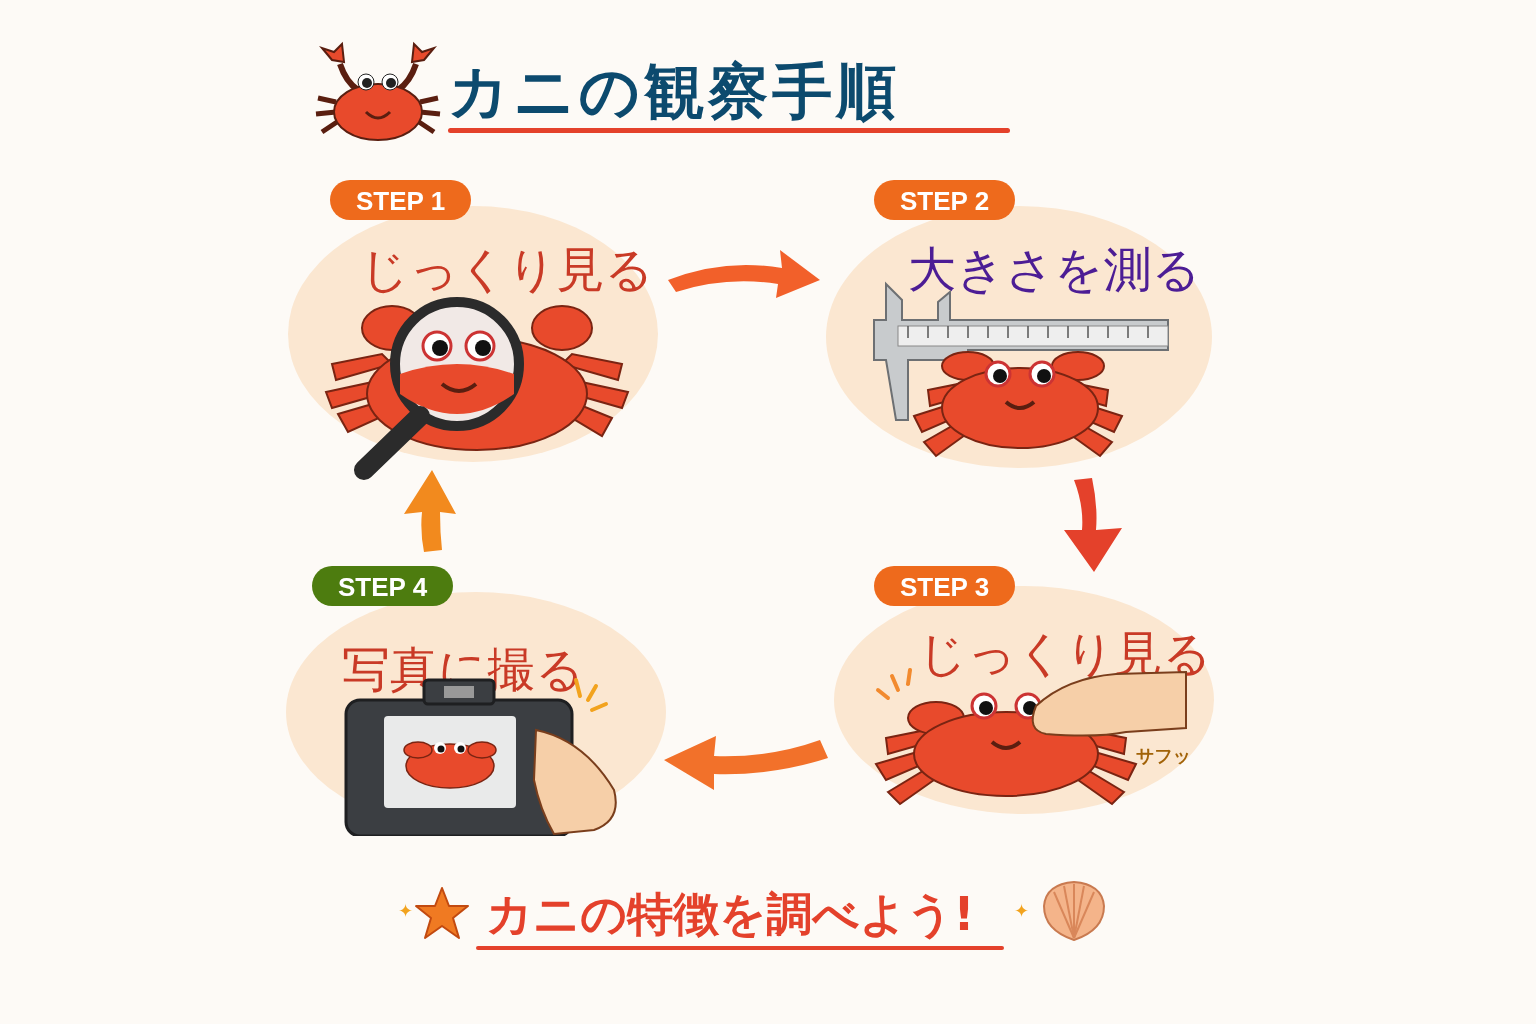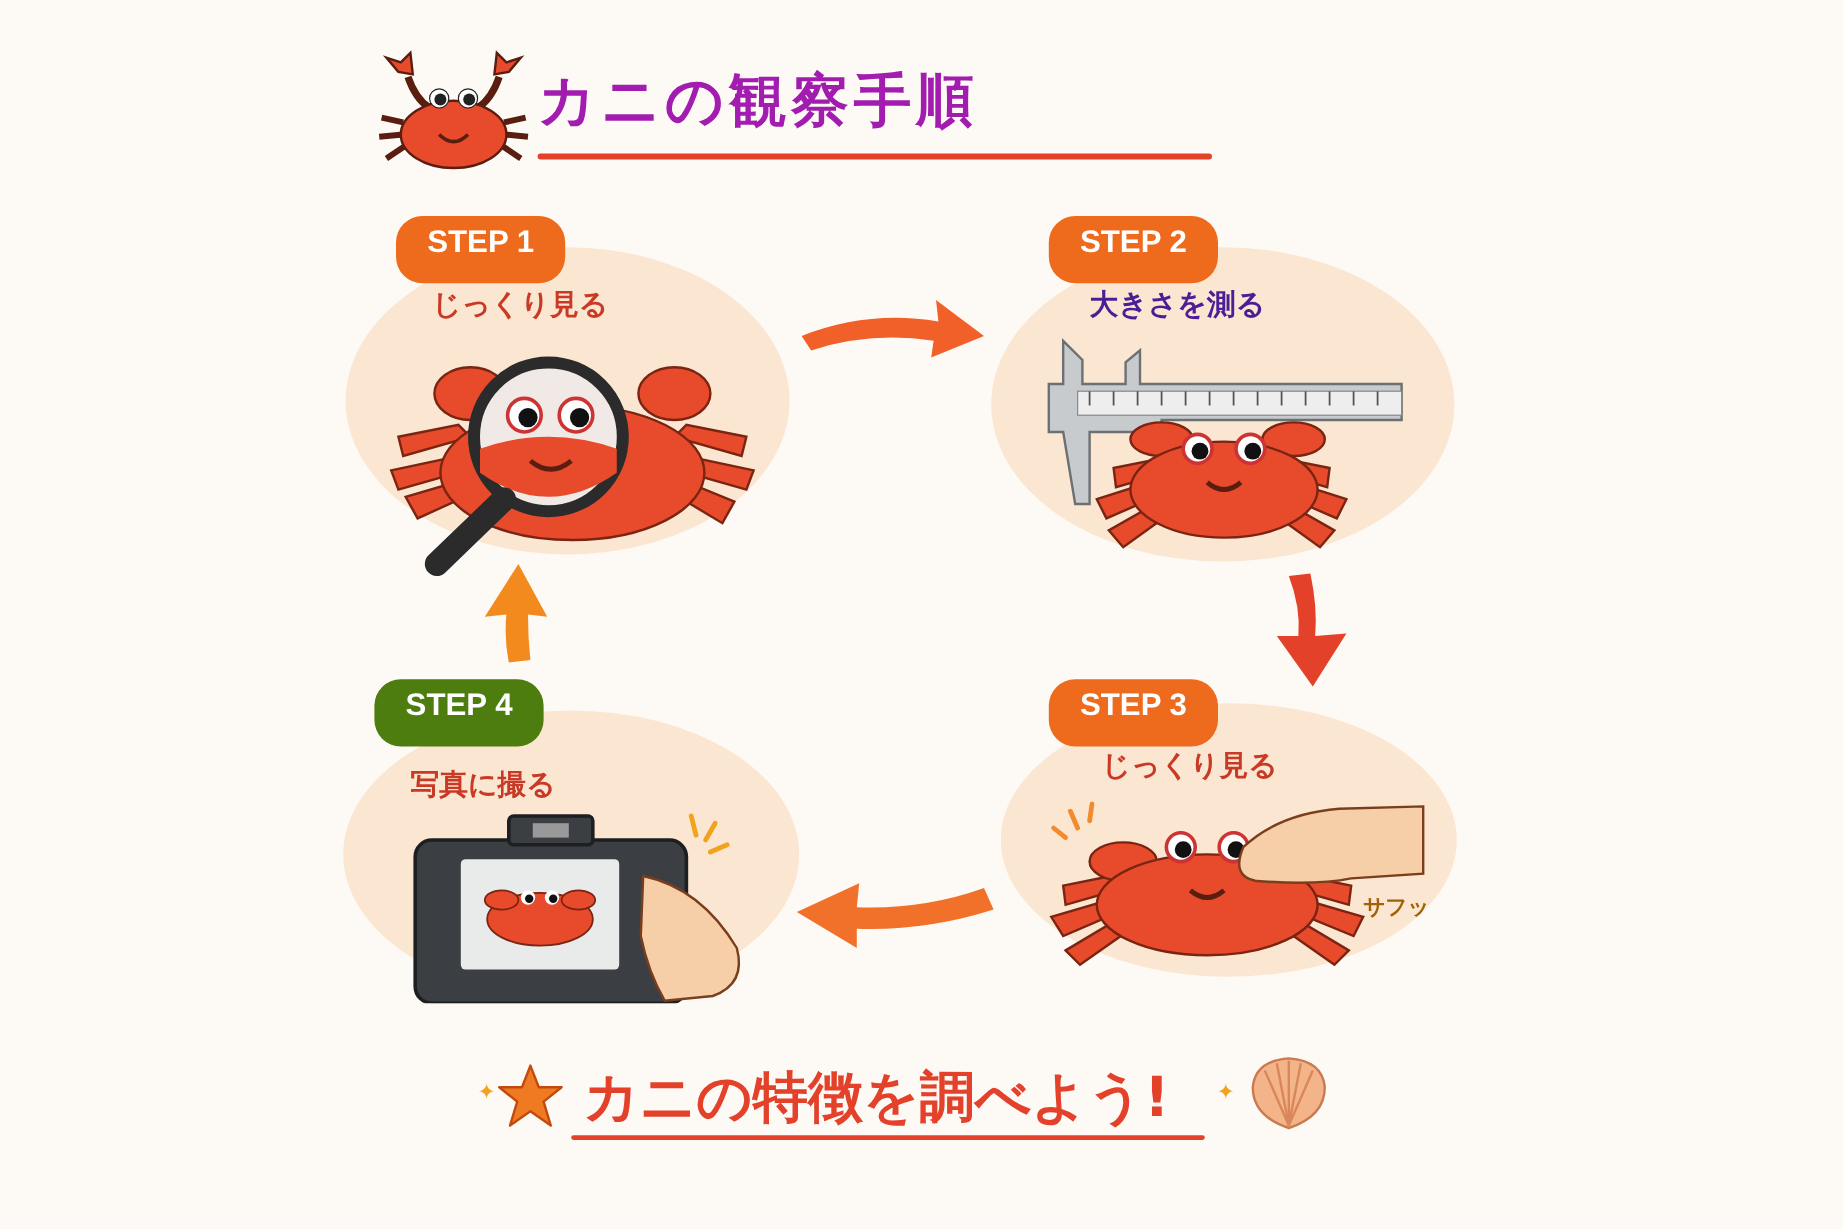--- a/index.html
+++ b/index.html
@@ -1,24 +1,24 @@
 <!DOCTYPE html>
 <html><head>
 <meta charset="utf-8">
 <style>
   html,body{margin:0;padding:0;}
   body{width:1536px;height:1024px;background:#fdfaf6;position:relative;overflow:hidden;font-family:"DejaVu Sans","Liberation Sans",sans-serif;}
   .abs{position:absolute;}
-  .title{left:448px;top:52px;font-size:48px;font-weight:bold;color:#a21caf;letter-spacing:4px;white-space:nowrap;}
+  .title{left:448px;top:52px;font-size:60px;font-weight:bold;color:#0c4a6e;letter-spacing:4px;white-space:nowrap;}
   .title-underline{left:448px;top:128px;width:562px;height:5px;background:#e4412b;border-radius:3px;}
   .blob{background:#fbe7d1;border-radius:50%;}
-  .badge{height:56px;border-radius:22px;color:#fff;font-weight:bold;font-size:26px;line-height:42px;padding:0 26px;white-space:nowrap;font-family:"Liberation Sans","DejaVu Sans",sans-serif;}
+  .badge{height:40px;border-radius:22px;color:#fff;font-weight:bold;font-size:26px;line-height:42px;padding:0 26px;white-space:nowrap;font-family:"Liberation Sans","DejaVu Sans",sans-serif;}
   .badge-orange{background:#ee6a1c;}
   .badge-red{background:#4d7c0f;}
-  .step-label{font-size:24px;font-weight:bold;color:#c93a26;white-space:nowrap;}
+  .step-label{font-size:48px;font-weight:normal;color:#c93a26;white-space:nowrap;}
   .footer{left:486px;top:884px;font-size:46px;font-weight:bold;color:#e4412b;white-space:nowrap;}
   .footer-underline{left:476px;top:946px;width:528px;height:4px;background:#e4412b;border-radius:2px;}
   .sfx{font-size:18px;font-weight:bold;color:#a16207;}
 </style>
 </head>
 <body>
 
 <div class="abs" style="left:312px;top:40px;width:132px;height:106px;">
   <svg width="132" height="106" viewBox="0 0 132 106">
     <g stroke="#5a1e10" stroke-width="2" fill="#e84a2c">

